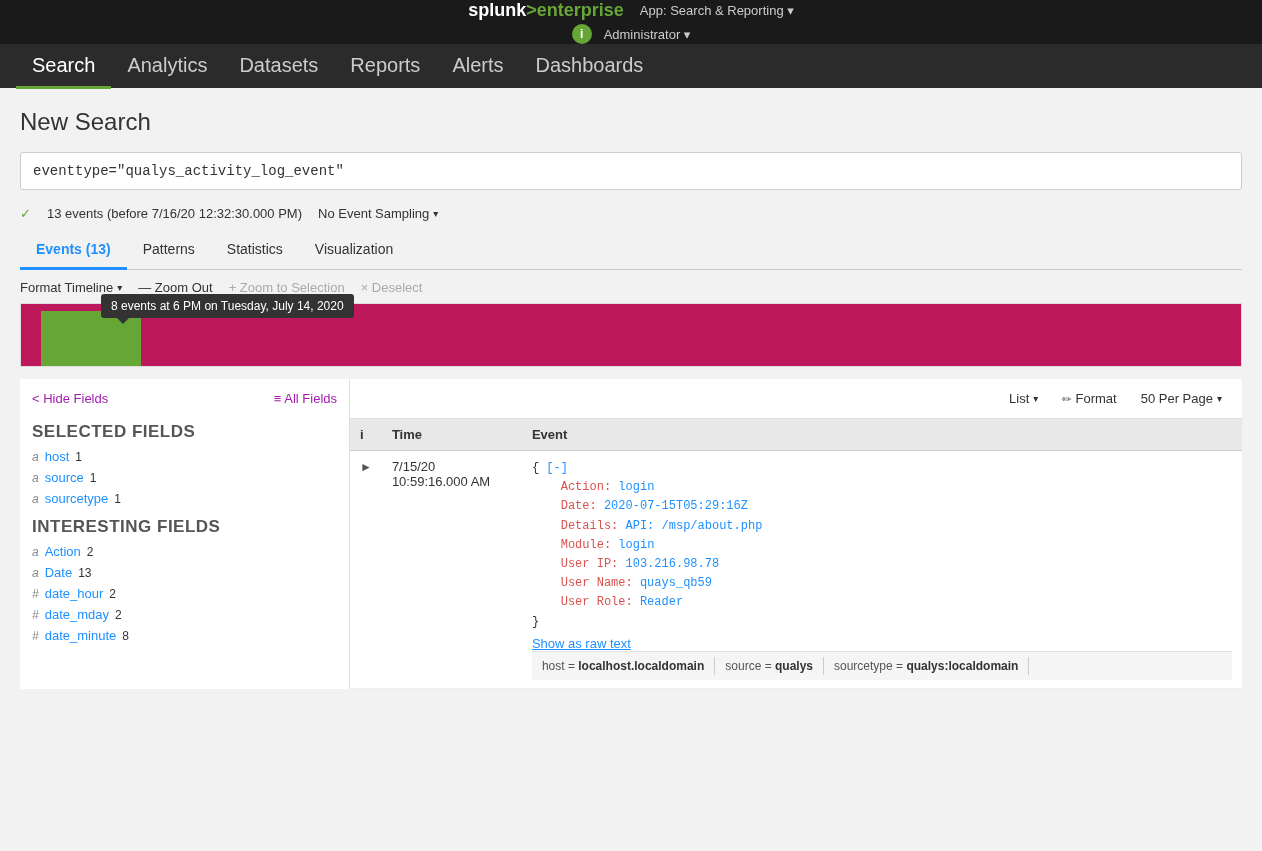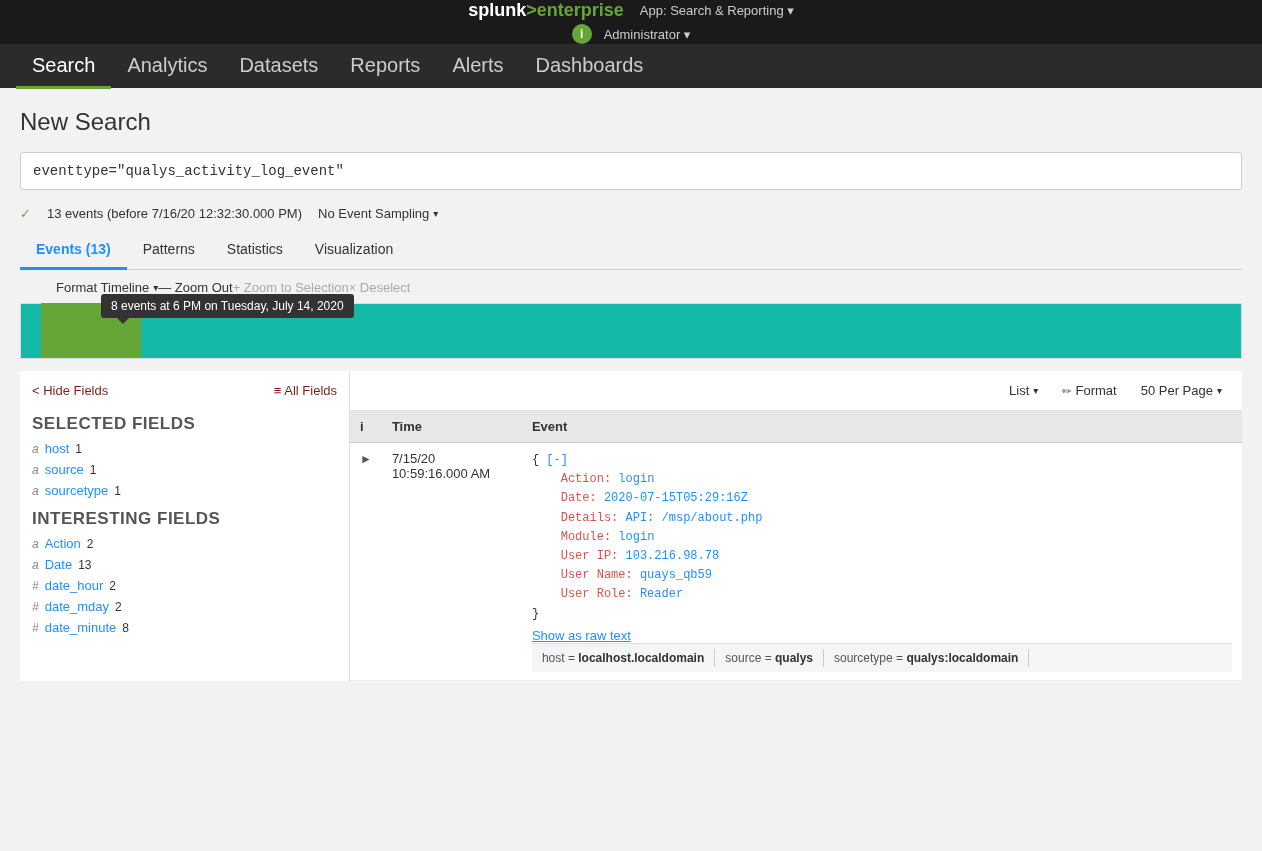--- a/index.html
+++ b/index.html
@@ -132,38 +132,38 @@
     .tab.active {
       color: #1e90ff;
       border-bottom: 3px solid #1e90ff;
       font-weight: bold;
     }
 
     
     .timeline-controls {
       display: flex;
       align-items: center;
+      gap: 16px;
       padding: 10px 0 8px;
       font-size: 13px;
-      margin-left: 36px;
     }
     .timeline-btn {
       cursor: pointer;
       color: #333;
       display: flex; align-items: center; gap: 4px;
       background: none; border: none; font-size: 13px;
     }
     .timeline-btn.disabled { color: #aaa; cursor: default; }
     .zoom-out { display: flex; align-items: center; gap: 4px; color: #333; cursor: pointer; }
 
     
     .timeline-chart {
       position: relative;
-      height: 56px;
-      background: #14b8a6;
+      height: 64px;
+      background: #be185d;
       border: 1px solid #ddd;
       margin-bottom: 12px;
       overflow: visible;
     }
     .timeline-bar {
       position: absolute;
       bottom: 0;
       background: #65a637;
     }
     .timeline-tooltip {
@@ -203,21 +203,21 @@
       border-right: 1px solid #e0e0e0;
       padding: 12px 0;
     }
     .sidebar-header {
       display: flex;
       align-items: center;
       justify-content: space-between;
       padding: 0 12px 8px;
     }
     .hide-fields-btn, .all-fields-btn {
-      color: #7f1d1d;
+      color: #a21caf;
       cursor: pointer;
       font-size: 13px;
       display: flex; align-items: center; gap: 4px;
       background: none; border: none;
     }
 
     .sidebar-section-title {
       font-size: 17px;
       font-weight: bold;
       text-transform: uppercase;

